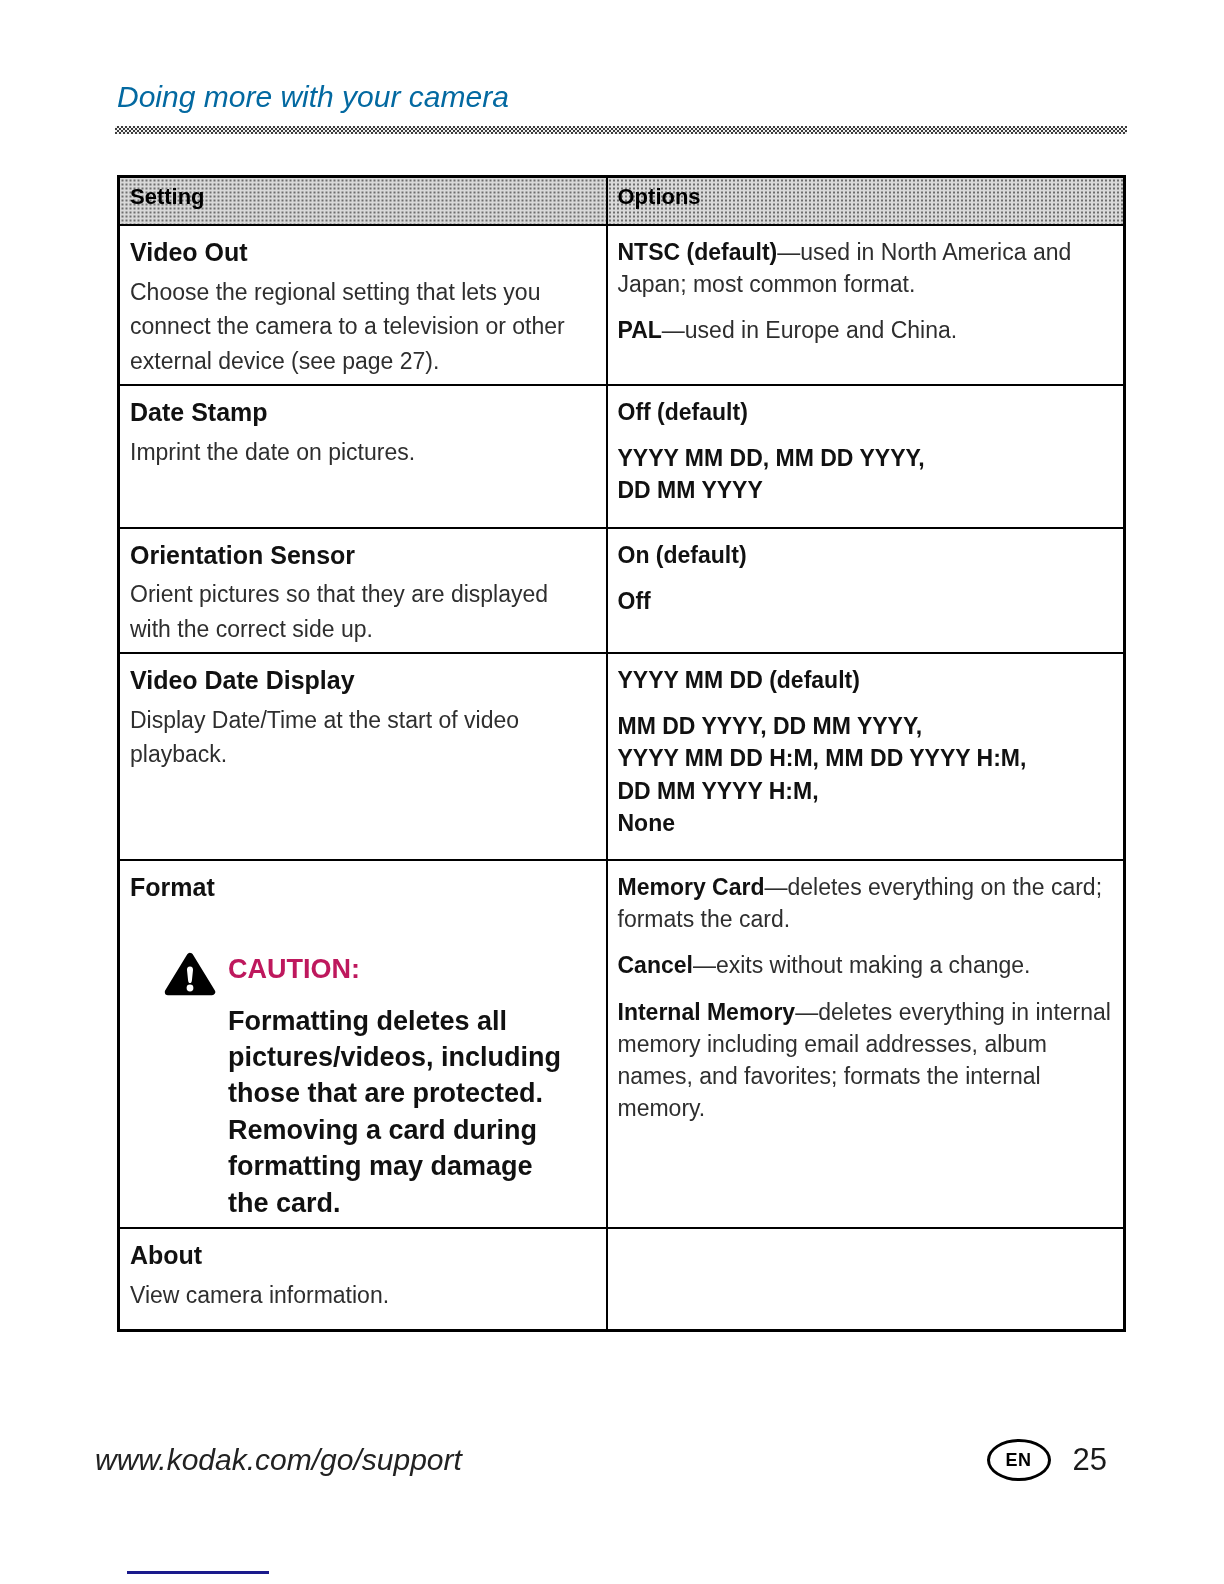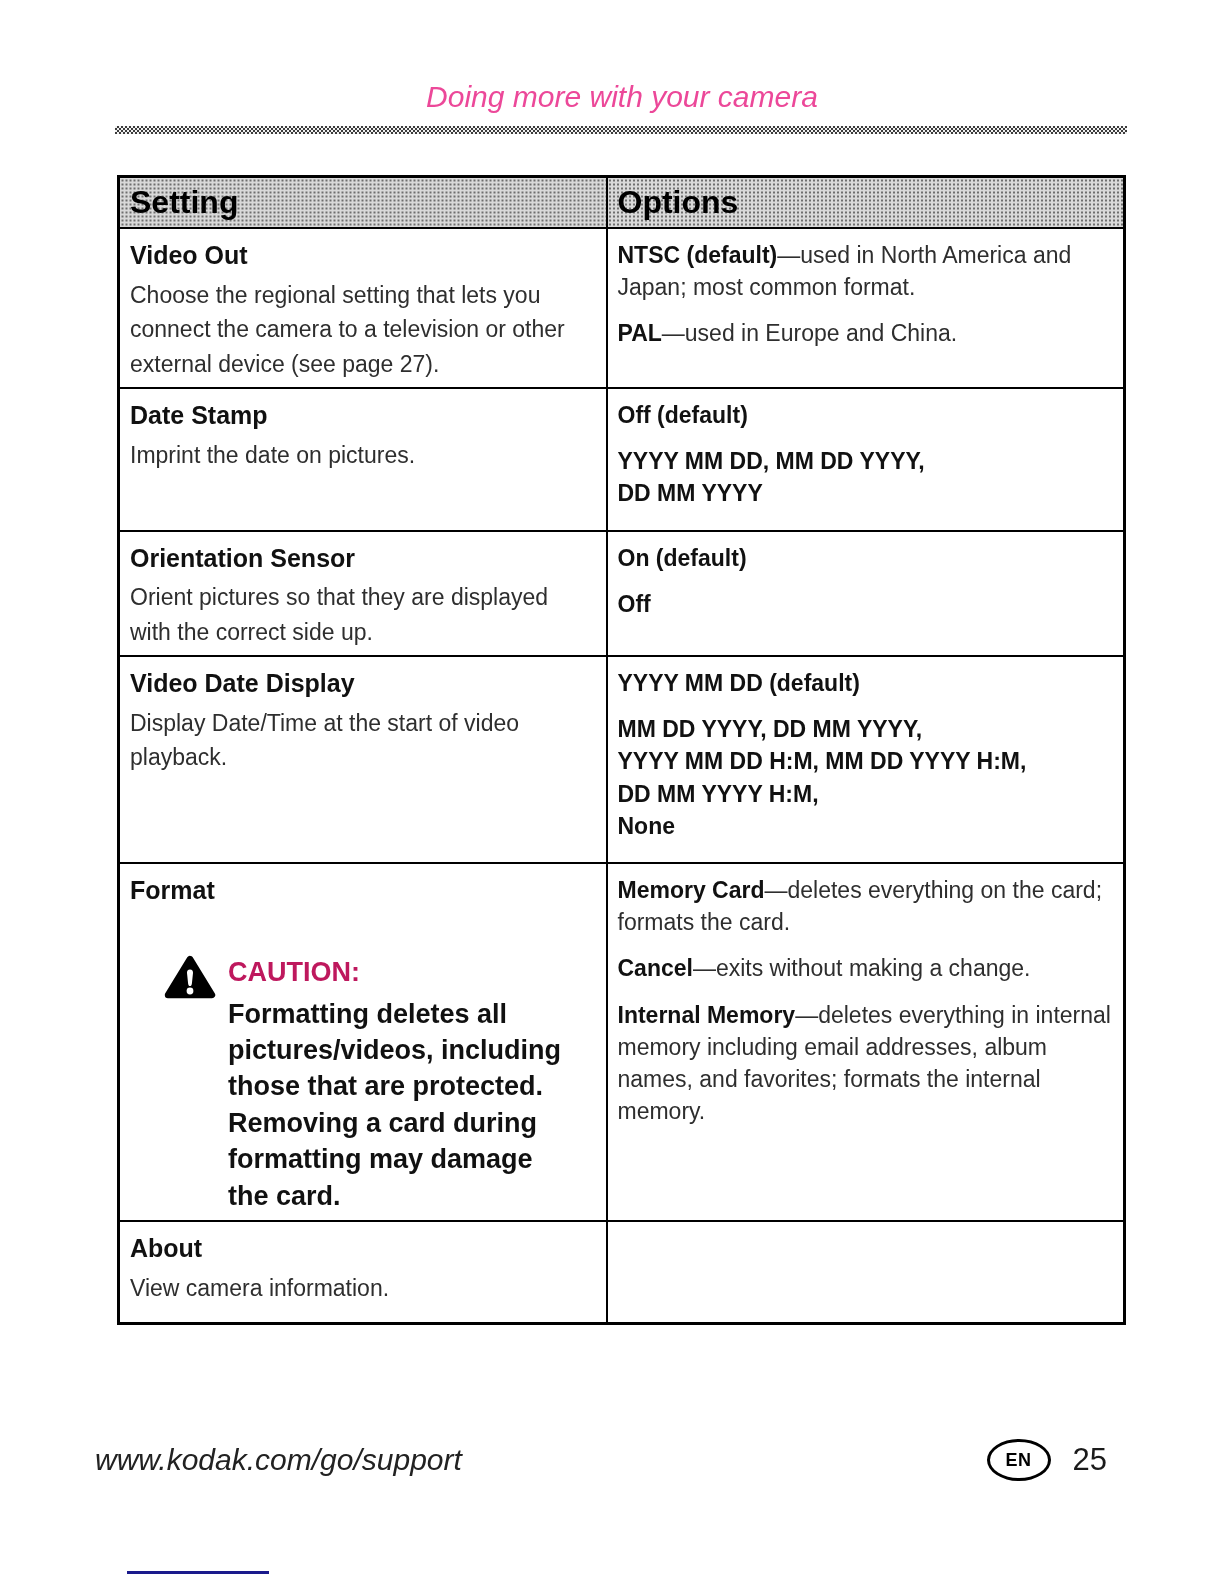--- a/index.html
+++ b/index.html
@@ -3,21 +3,21 @@
 <meta charset="utf-8">
 <style>
   html,body{margin:0;padding:0;background:#ffffff;}
   .page{
     position:relative;width:1224px;height:1584px;background:#ffffff;
     font-family:"Liberation Sans","DejaVu Sans",sans-serif;color:#1d1d1d;overflow:hidden;
   }
   
   .running-head{
     position:absolute;top:80px;left:117px;width:1010px;
-    text-align:center;font-style:italic;font-size:30px;color:#ec4899;
+    text-align:left;font-style:italic;font-size:30px;color:#0369a1;
   }
   .head-rule{
     position:absolute;top:126px;left:115px;width:1012px;height:8px;
     background-color:#f2f2f2;
     background-image:
       linear-gradient(45deg,#3c3c3c 25%,transparent 25%,transparent 75%,#3c3c3c 75%),
       linear-gradient(45deg,#3c3c3c 25%,transparent 25%,transparent 75%,#3c3c3c 75%);
     background-size:4px 4px;background-position:0 0,2px 2px;
   }
   
@@ -28,36 +28,36 @@
   }
   col.c-setting{width:488px;}
   col.c-options{width:518px;}
   th,td{
     vertical-align:top;text-align:left;
     border-top:2.5px solid #000;
     padding:6px 12px 6px 10px;
   }
   .col-options{border-left:2px solid #000;}
   th{
-    height:34px;font-size:32px;font-weight:bold;color:#000;
+    height:34px;font-size:22px;font-weight:bold;color:#000;
     background-color:#d9d9d9;
     background-image:radial-gradient(circle,#6e6e6e 1.1px,transparent 1.25px);
     background-size:4px 4px;
     border-top:none;
   }
   .setting-title{font-size:25px;font-weight:bold;color:#111;line-height:1.3;margin:4px 0 6px;}
   .setting-desc{font-size:23px;color:#2e2e2e;line-height:1.5;margin:0;}
   .opt-p{font-size:23px;color:#2e2e2e;line-height:1.4;margin:4px 0 14px;white-space:pre-line;}
   .opt-p .b{font-weight:bold;color:#111;}
   
   .caution{display:flex;margin:40px 0 0 34px;}
   .caution-icon{flex:0 0 auto;width:52px;margin-right:12px;margin-top:8px;}
   .caution-icon svg{display:block;width:52px;height:46px;}
   .caution-label{font-size:27px;font-weight:bold;color:#be185d;margin-top:10px;}
-  .caution-text{font-size:27px;font-weight:bold;color:#111;line-height:1.35;margin-top:8px;max-width:352px;}
+  .caution-text{font-size:27px;font-weight:bold;color:#111;line-height:1.35;margin-top:18px;max-width:352px;}
   
   .footer{
     position:absolute;left:95px;top:1438px;width:1012px;height:44px;
     display:flex;justify-content:space-between;align-items:center;
   }
   .support-url{font-style:italic;font-size:30px;color:#222;}
   .footer-right{display:flex;align-items:center;}
   .en-badge{
     display:inline-flex;align-items:center;justify-content:center;
     width:58px;height:36px;border:3.5px solid #000;border-radius:50%;

